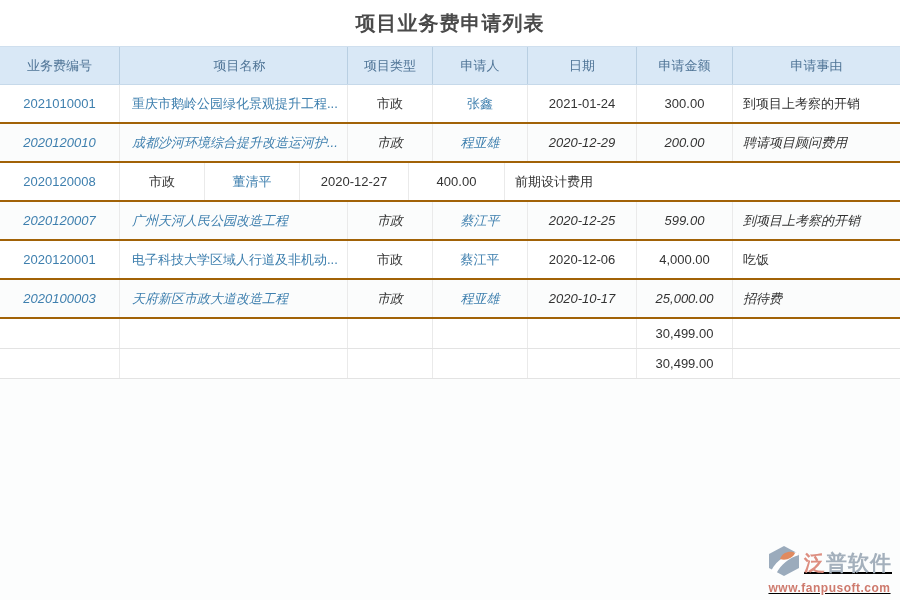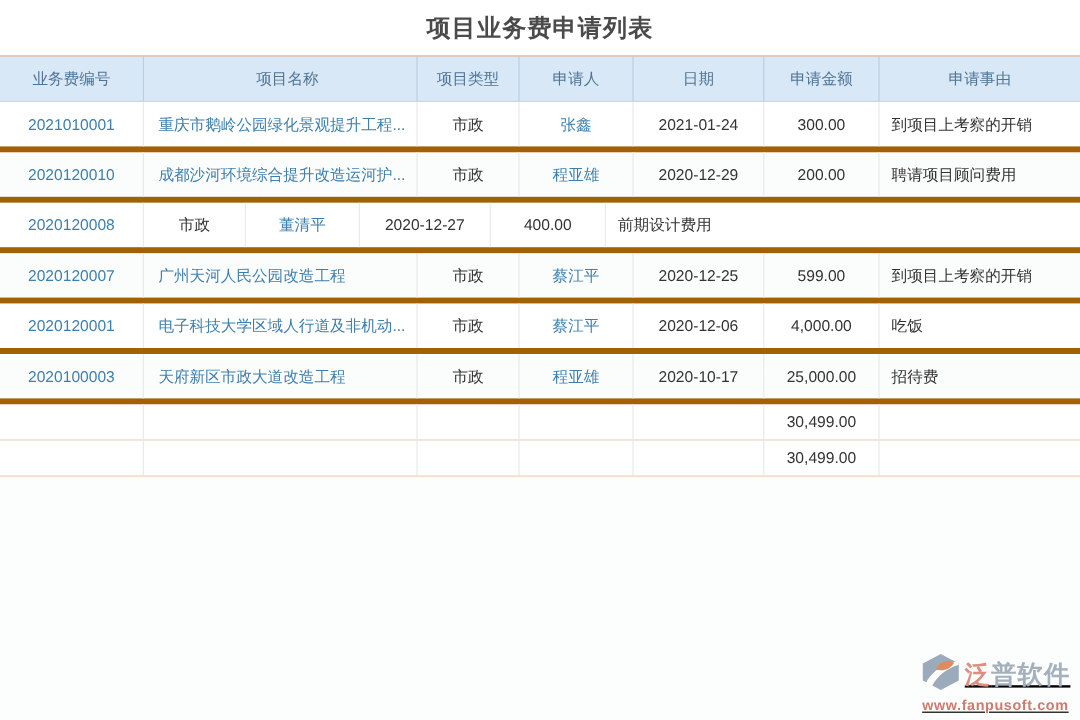--- a/index.html
+++ b/index.html
@@ -4,29 +4,29 @@
 <style>
   html,body{margin:0;padding:0;}
   body{
     width:900px;height:600px;position:relative;overflow:hidden;
     background:#fcfdfd;
     font-family:"Liberation Sans","DejaVu Sans",sans-serif;
   }
   .title-bar{height:46px;background:#ffffff;display:flex;align-items:center;justify-content:center;}
   .page-title{font-size:20px;font-weight:bold;color:#4a4a4a;letter-spacing:1px;}
 
-  .grid{width:900px;border-top:1px solid #cfdfee;background:#f97316;}
+  .grid{width:900px;border-top:1px solid #cfdfee;background:#737373;}
   .row{display:flex;width:900px;}
   .header-row{background:#d9e8f6;height:37px;border-bottom:1px solid #c6d9ea;}
   .header-cell{
     color:#4f7496;font-size:13px;display:flex;align-items:center;justify-content:center;
     box-sizing:border-box;border-right:1px solid #b9cfe2;
   }
-  .data-row{height:37px;background:#ffffff;border-bottom:5px solid #a16207;}
-  .data-row.alt{background:#fbfcfc;}
+  .data-row{height:37px;background:#ffffff;border-bottom:2px solid #a16207;}
+  .data-row.alt{background:#fbfcfc;font-style:italic;}
   .total-row{height:29px;background:#ffffff;border-bottom:1px solid #e3e3e3;}
   .cell{
     display:flex;align-items:center;font-size:13px;color:#333333;
     box-sizing:border-box;border-right:1px solid #eaeaea;
     white-space:nowrap;overflow:hidden;
   }
   .c1{width:120px;justify-content:center;}
   .c2{width:228px;padding-left:12px;}
   .c3{width:85px;justify-content:center;}
   .c4{width:95px;justify-content:center;}

